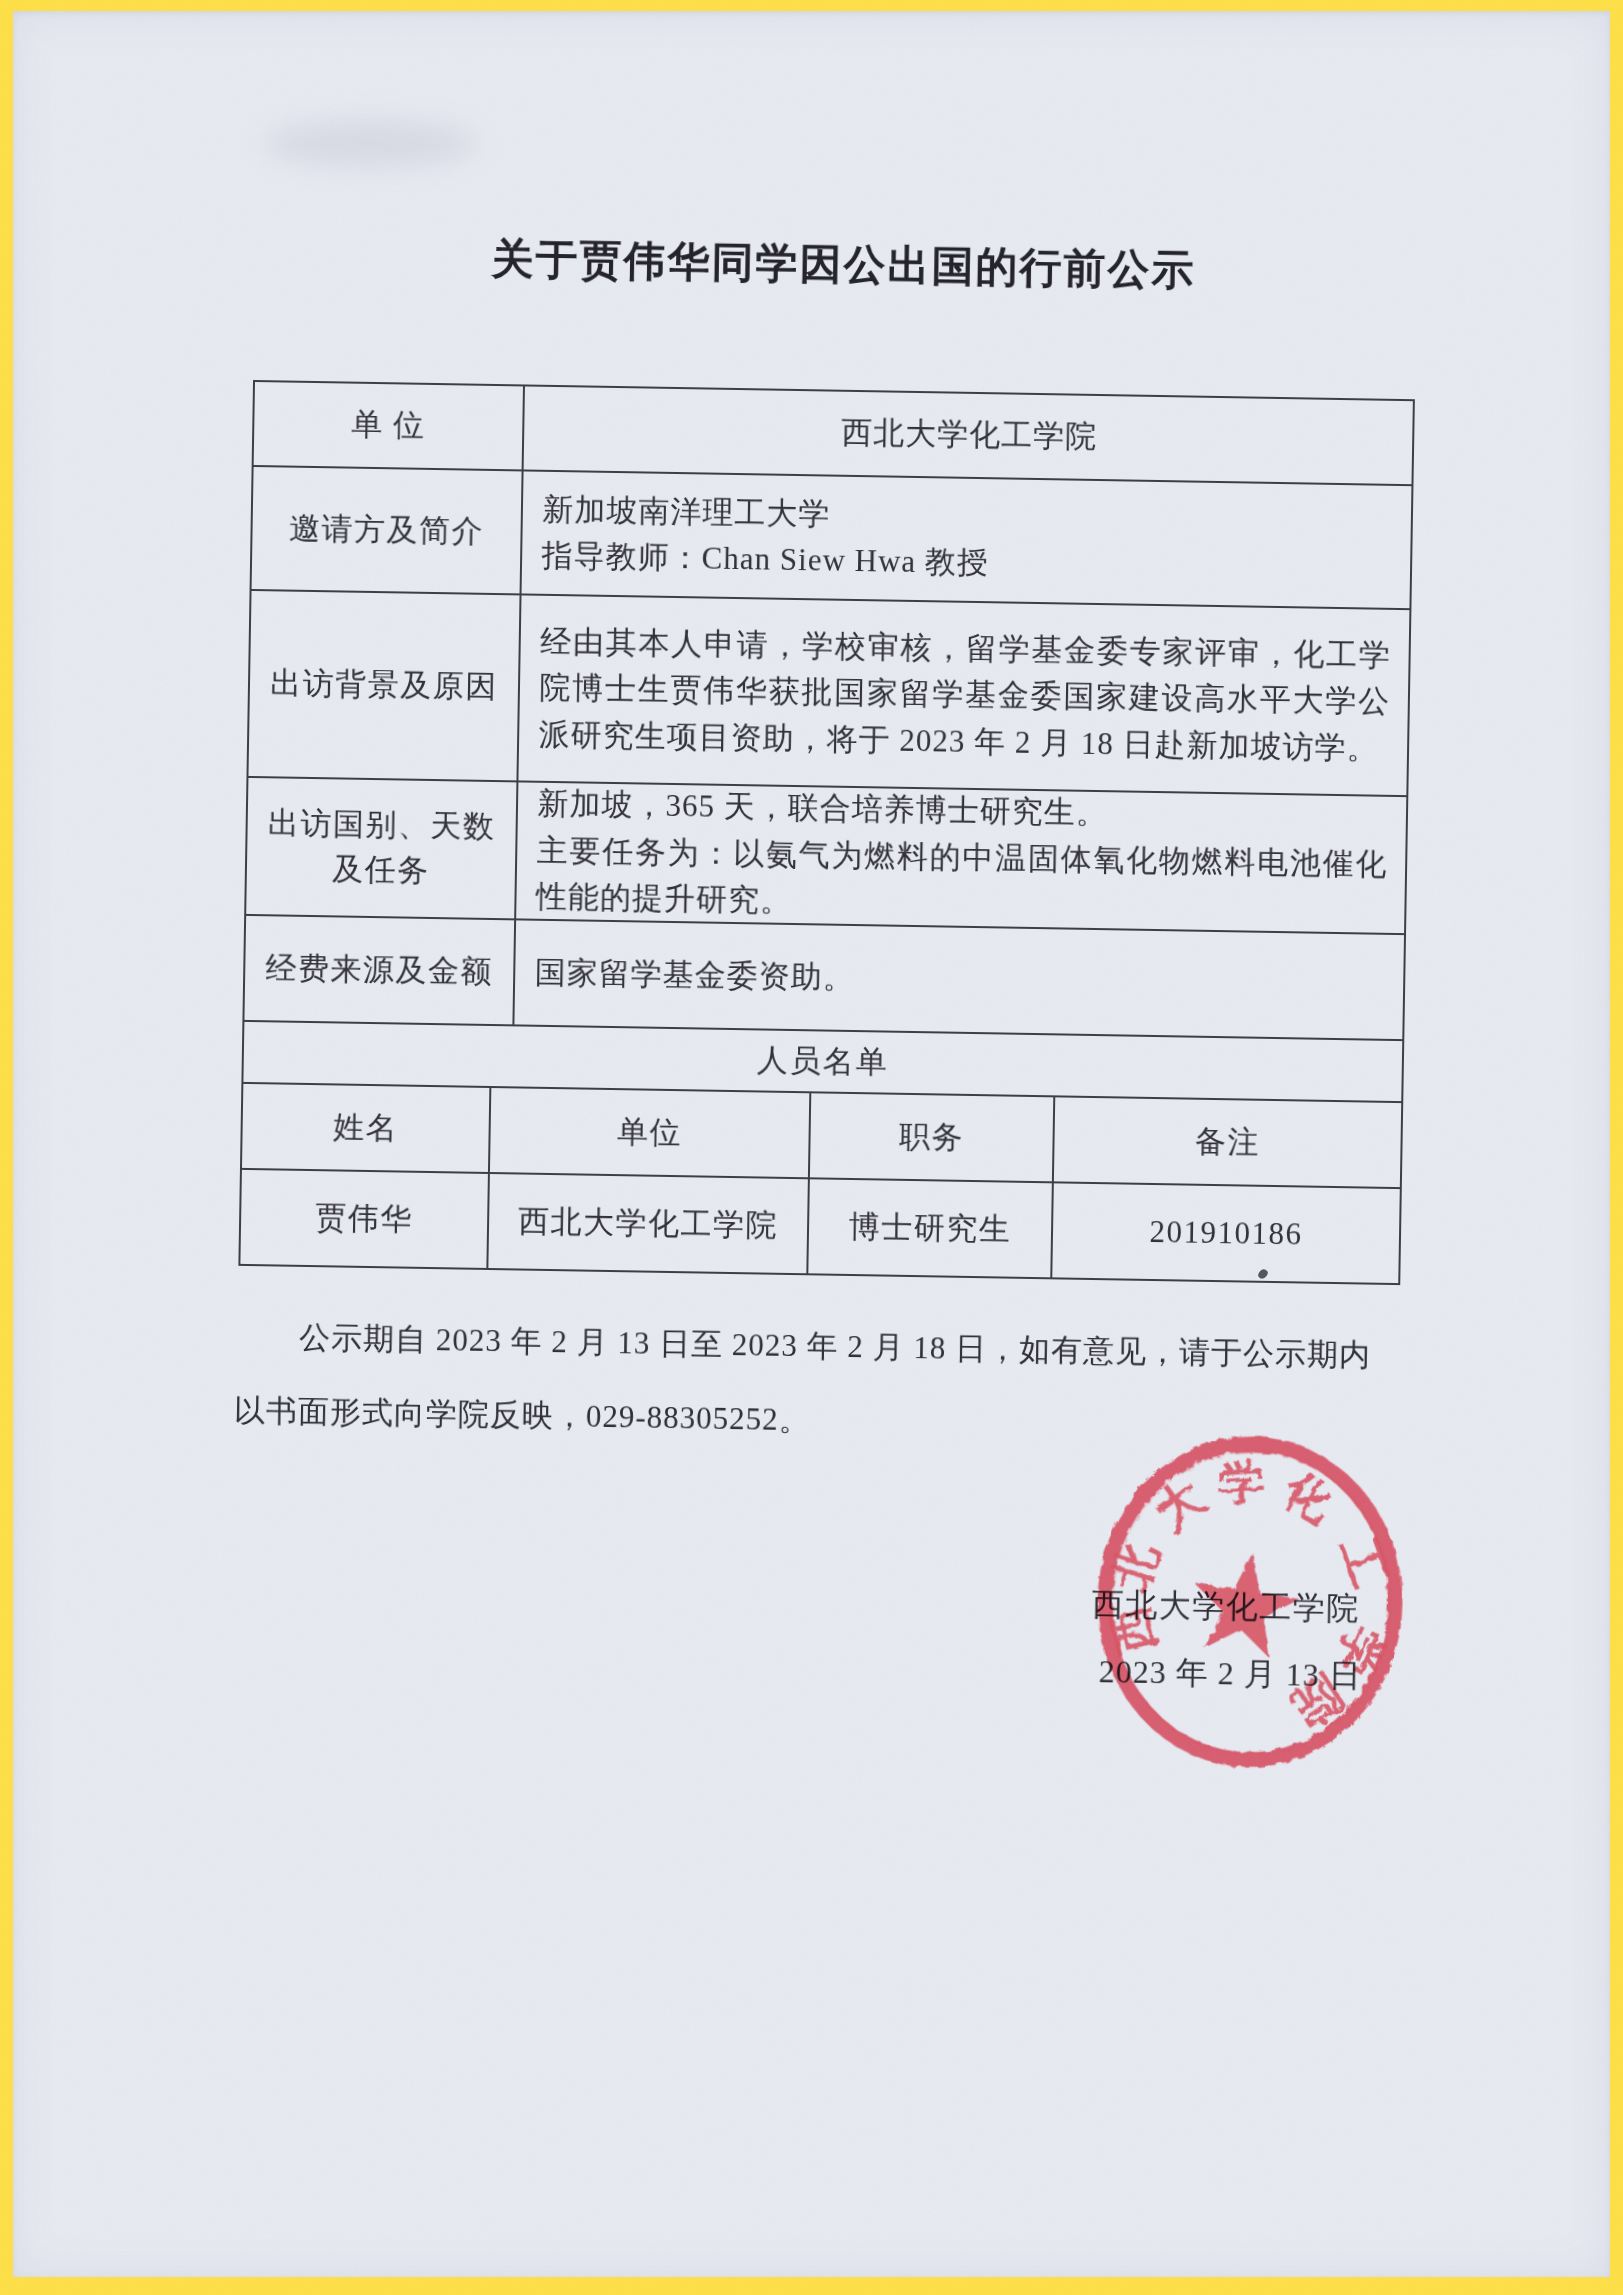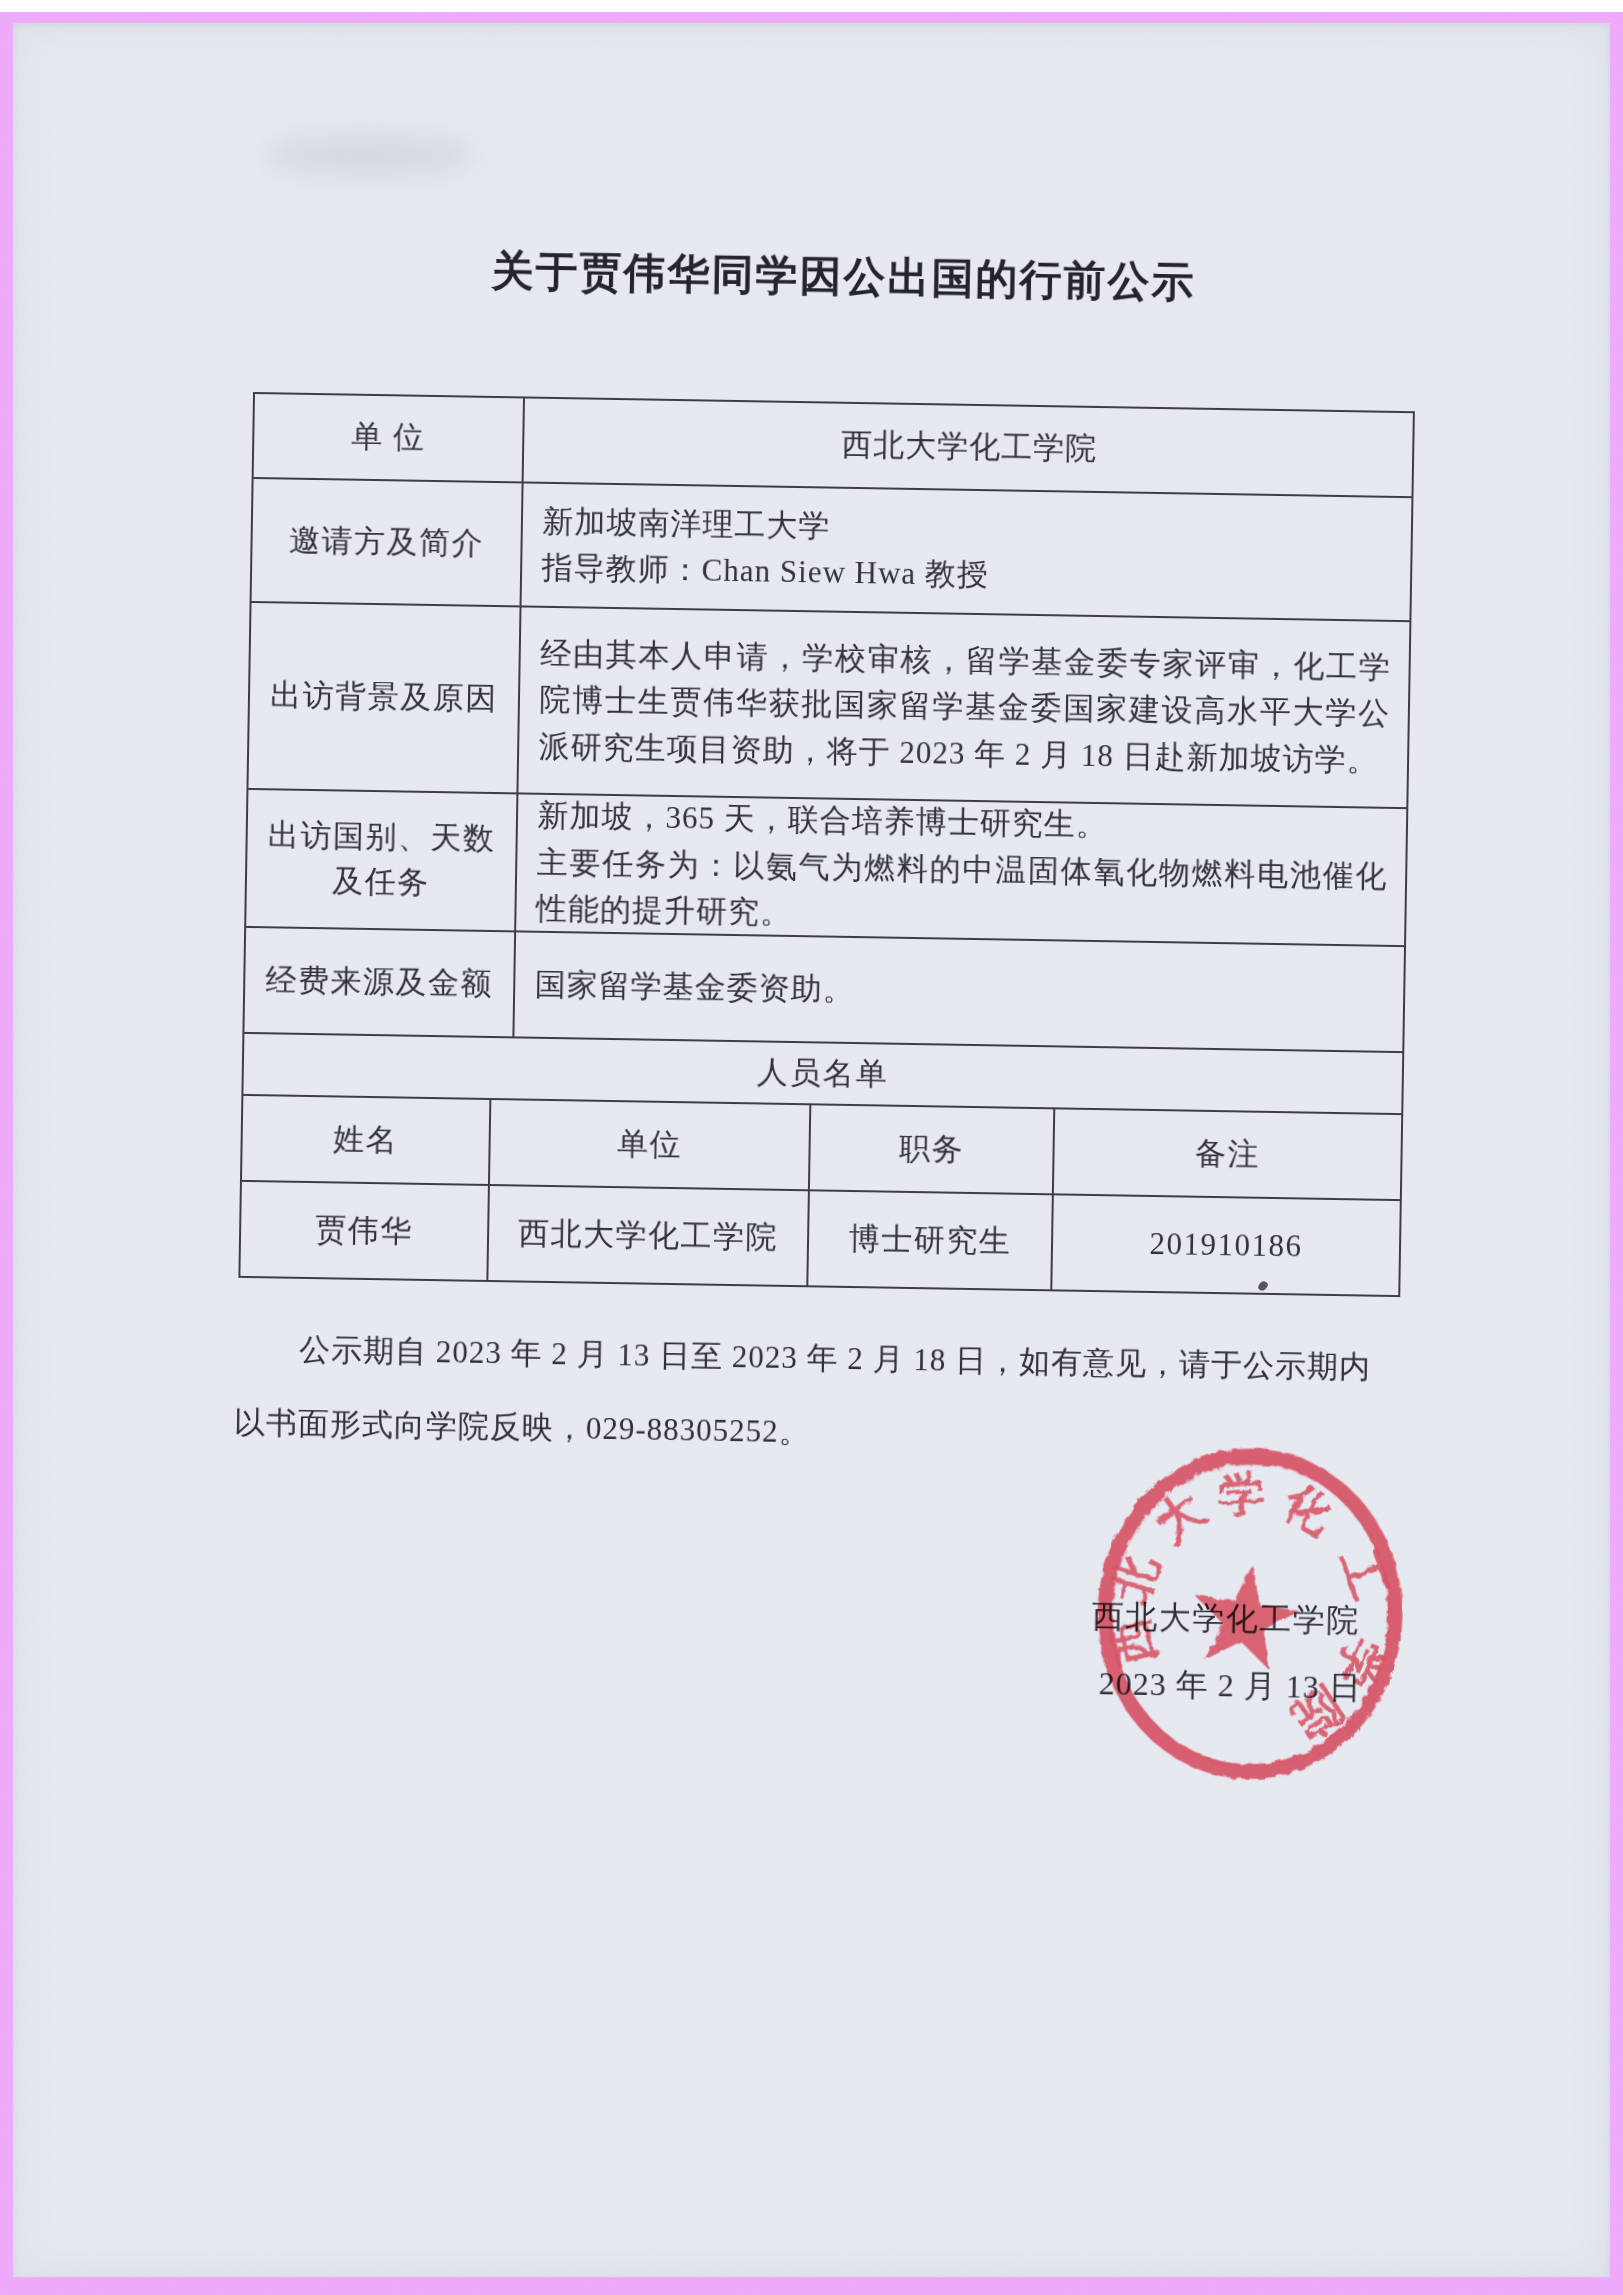--- a/index.html
+++ b/index.html
@@ -1,19 +1,19 @@
 <!DOCTYPE html>
 <html style="font-size:7.9px"><head>
 <meta charset="utf-8">
 <style>
   * { margin: 0; padding: 0; box-sizing: border-box; }
   html, body { width: 1623px; height: 2295px; background: #ffffff; overflow: hidden; }
   body { font-family: "Liberation Serif", serif; color: #2c2c31; position: relative; }
 
-  .scan-page { position: absolute; inset: 0; background: #f0abfc; margin-top: 12px; }
+  .scan-page { position: absolute; inset: 0; background: #fde047; }
 
   .paper {
     position: absolute; left: 12.8px; top: 10.8px; right: 12.8px; bottom: 17.7px;
     background: #e8eaf2;
     box-shadow: inset 0 0 44px rgba(110,118,150,0.10), inset 0 2px 6.9px rgba(90,95,125,0.10);
   }
 
   .smudge {
     position: absolute; left: 265px; top: 120px; width: 211px; height: 47px;
     background: #aeb2c2; border-radius: 50%;

